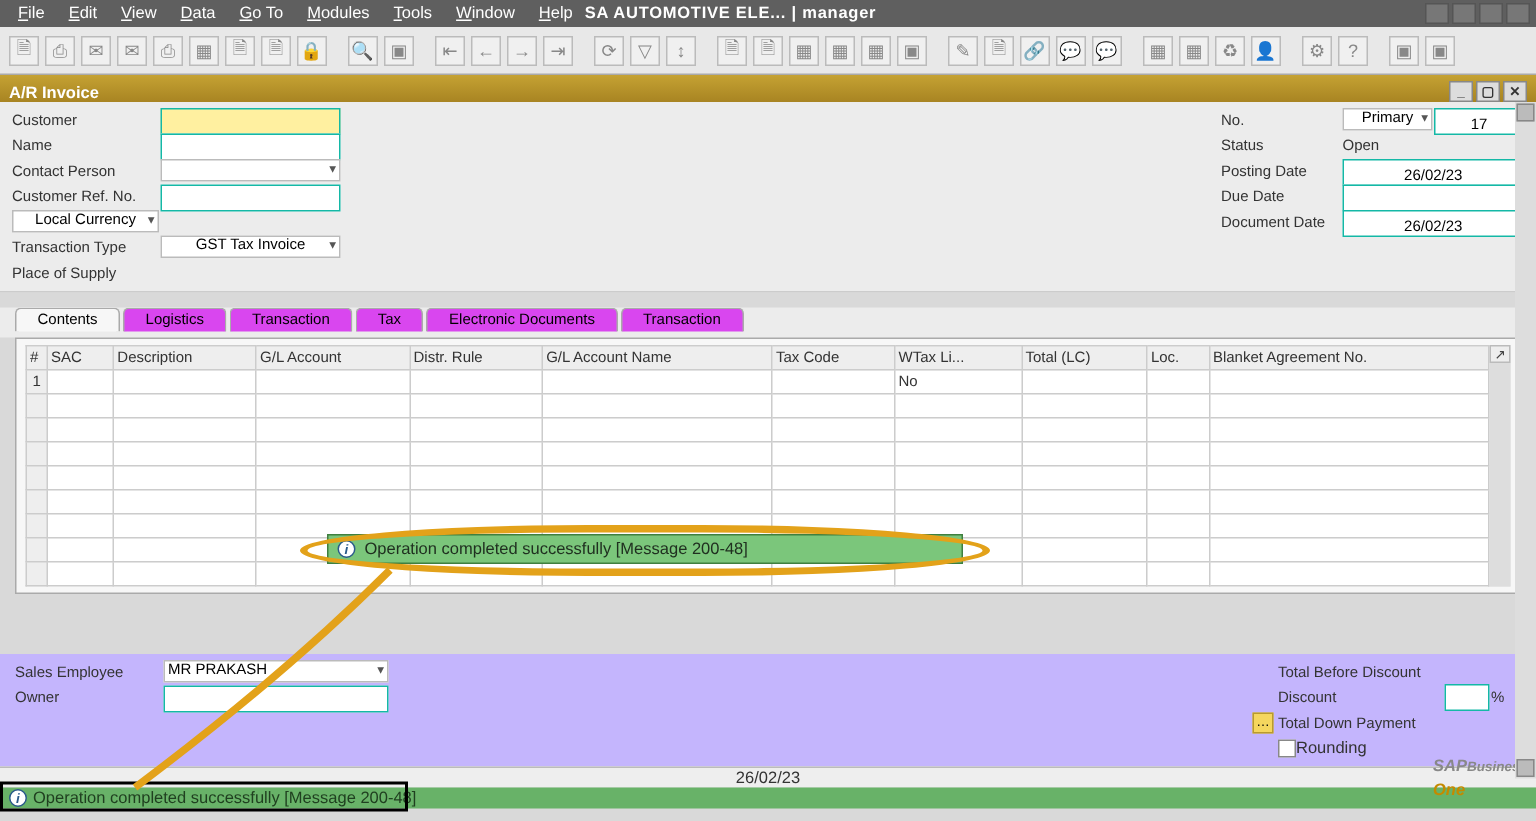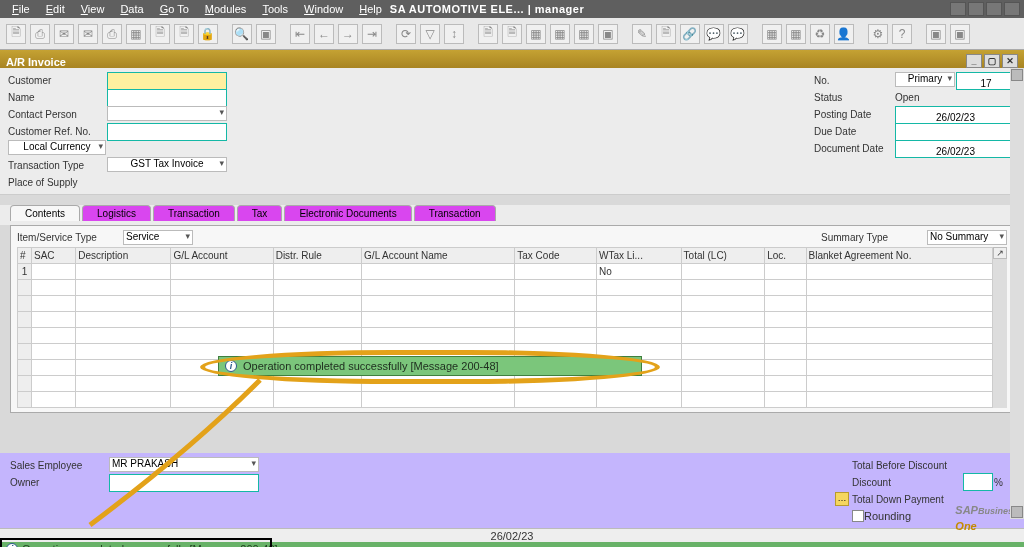--- a/index.html
+++ b/index.html
@@ -198,28 +198,20 @@
 <div class="tabs-row">
   <span class="tab active">Contents</span>
   <span class="tab">Logistics</span>
   <span class="tab">Transaction</span>
   <span class="tab">Tax</span>
   <span class="tab">Electronic Documents</span>
   <span class="tab">Transaction</span>
 </div>
 
 <div class="tab-content">
-  <div class="row1">
-    <span class="lbl">Item/Service Type</span>
-    <span class="combo combo-sm">Service</span>
-    <div class="right">
-      <span class="lbl">Summary Type</span>
-      <span class="combo" style="width:80px">No Summary</span>
-    </div>
-  </div>
   <div class="grid-scroll">
     <table class="grid">
       <tbody>
           <tr>
         <th>#</th>
         <th>SAC</th>
         <th>Description</th>
         <th>G/L Account</th>
         <th>Distr. Rule</th>
         <th>G/L Account Name</th>

